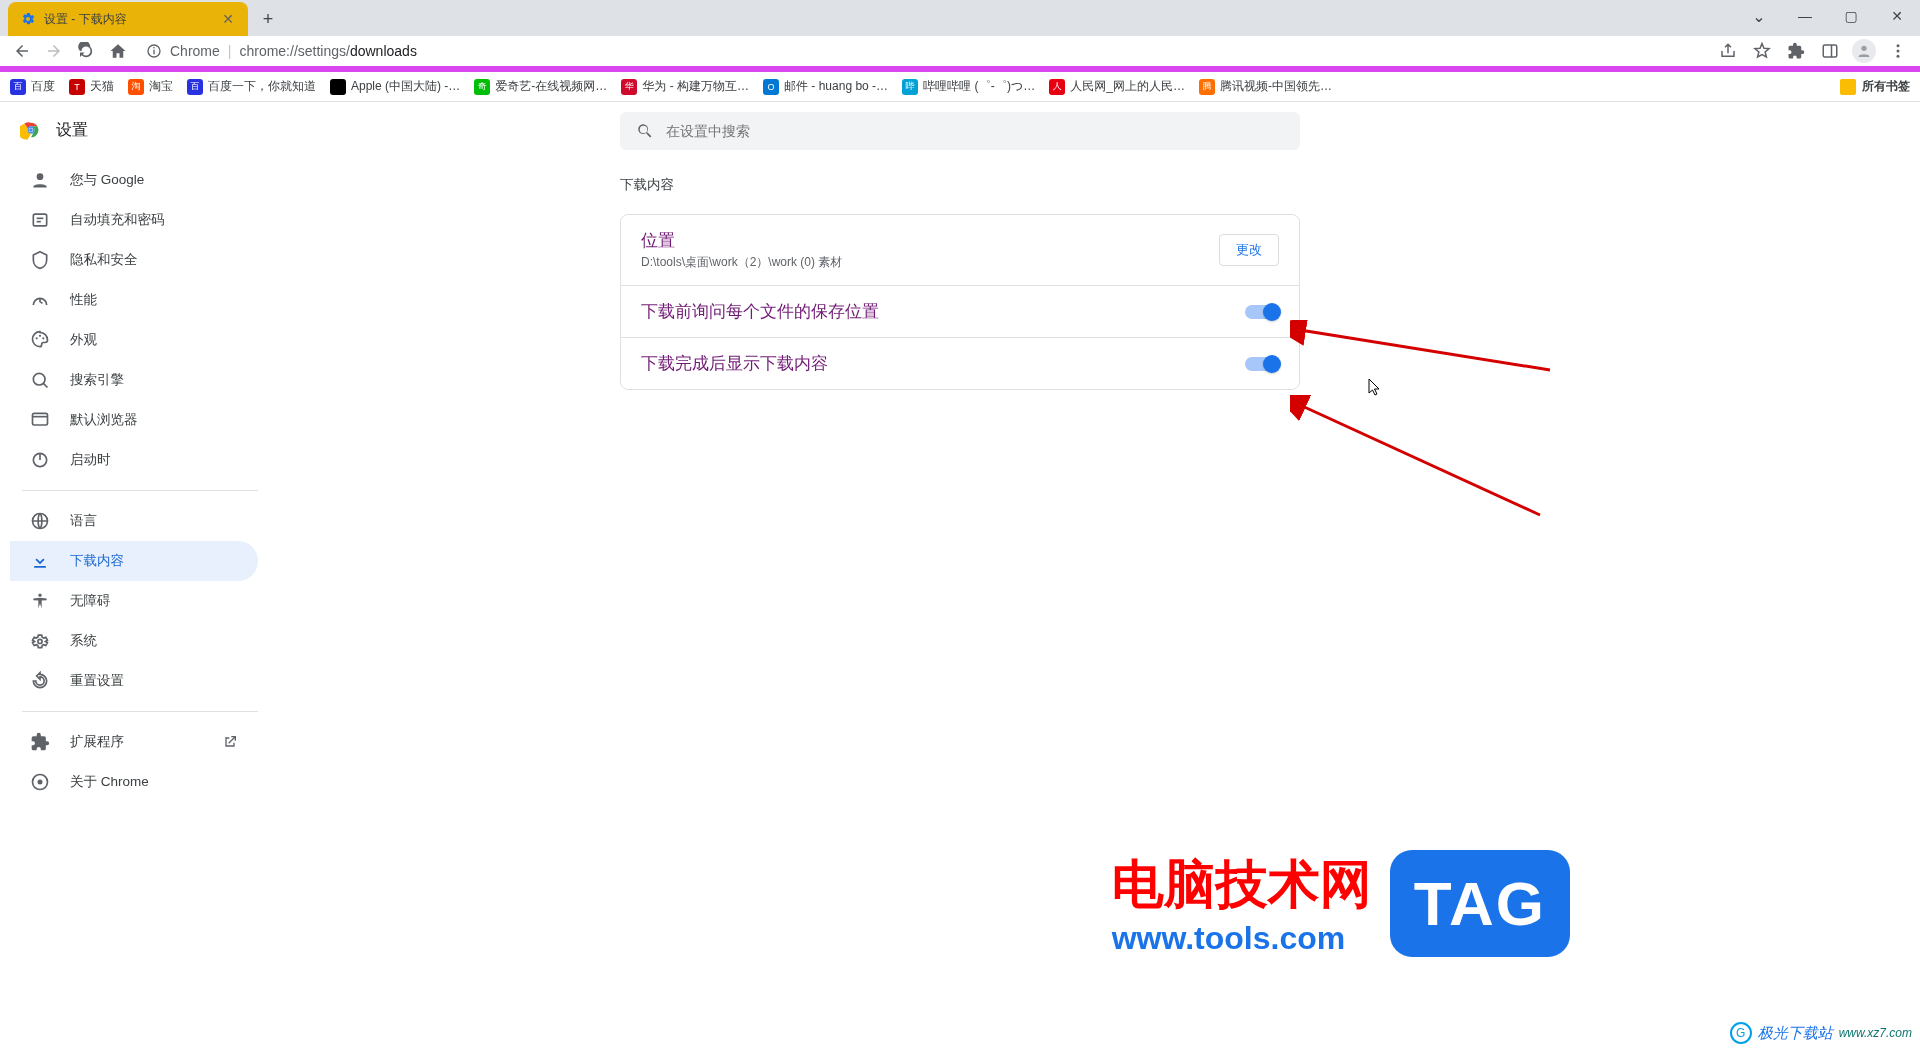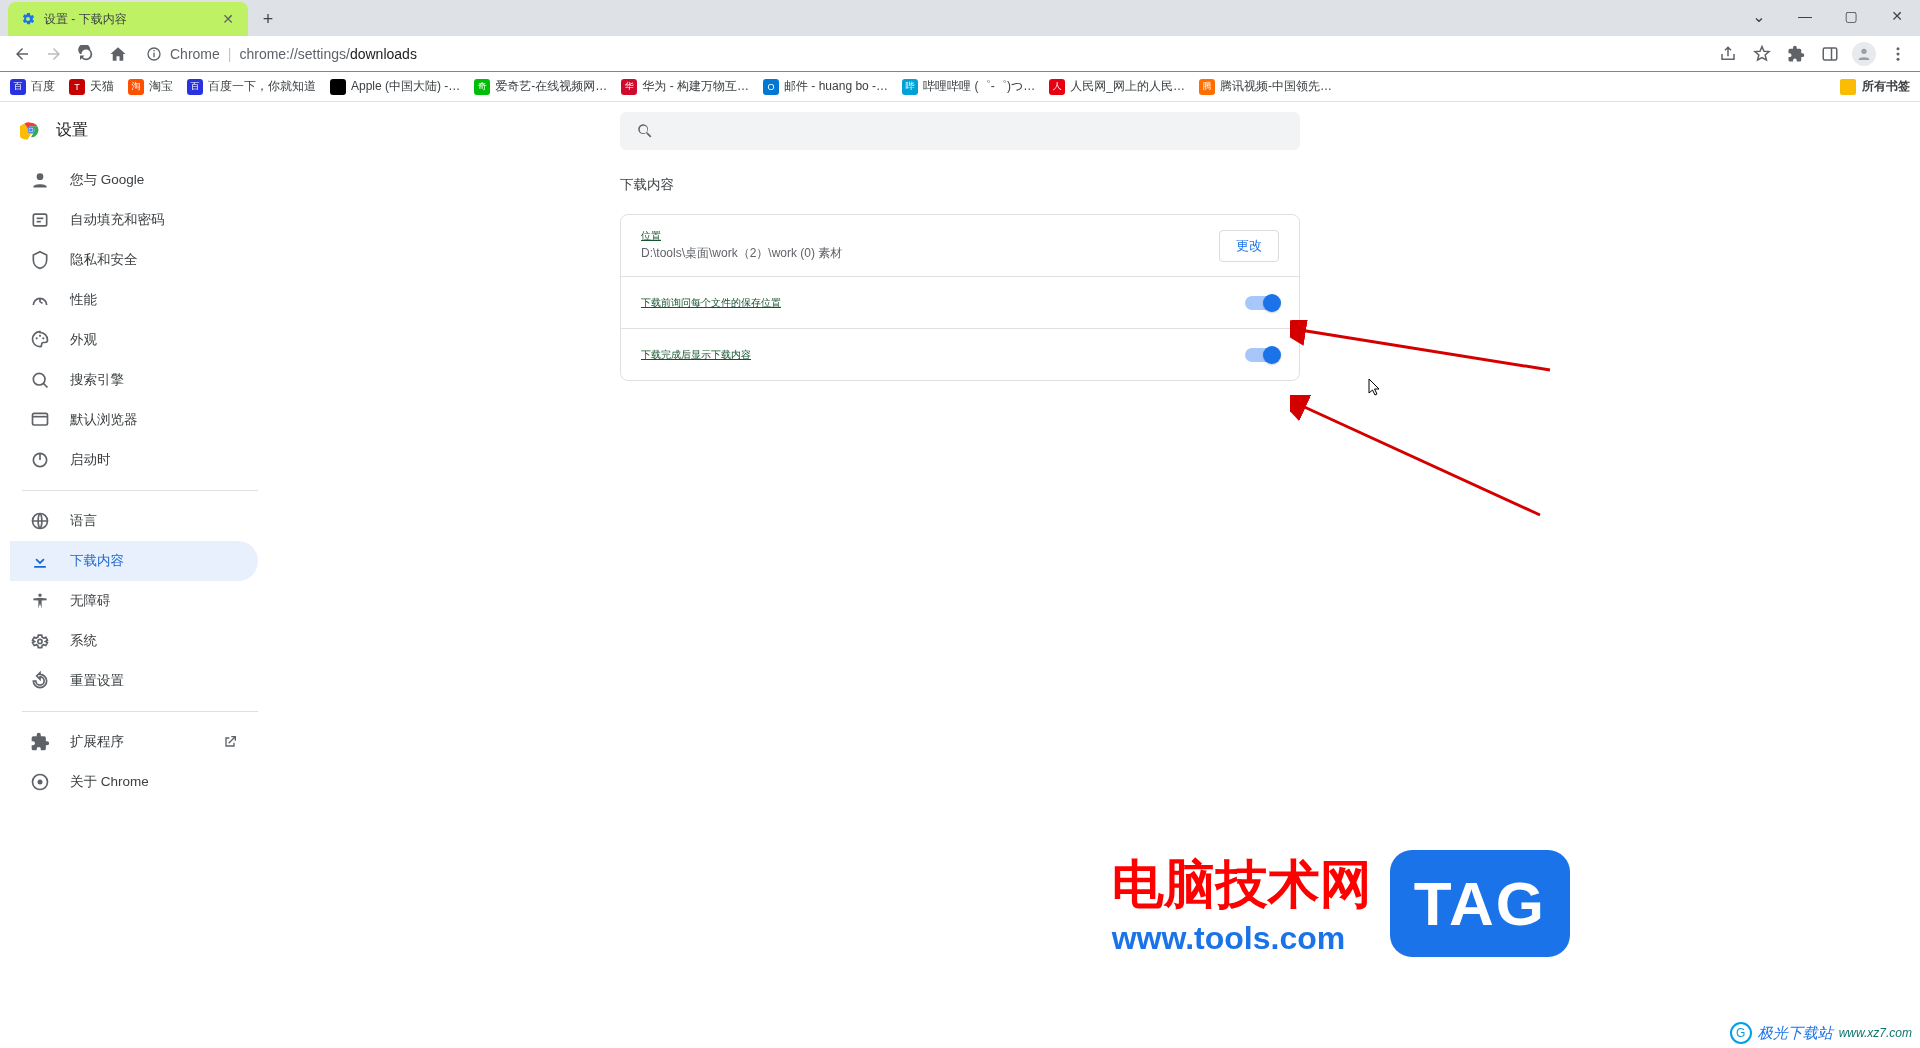--- a/index.html
+++ b/index.html
@@ -5,28 +5,28 @@
 * { margin: 0; padding: 0; box-sizing: border-box; font-family: "Segoe UI", Arial, sans-serif; }
 body { width: 1920px; height: 1048px; background: #fff; position: relative; overflow: hidden; font-size: 13px; color: #202124; }
 
 
 .window-controls { position: absolute; top: 0; right: 0; height: 32px; display: flex; align-items: center; }
 .window-controls span { width: 46px; height: 32px; display: flex; align-items: center; justify-content: center; font-size: 14px; color: #444; }
 .window-controls .chevron { font-size: 16px; }
 
 
 .tabs-bar { height: 36px; background: #dee1e6; display: flex; align-items: flex-end; padding-left: 8px; }
-.tab { height: 34px; width: 240px; background: #bef264; border-radius: 8px 8px 0 0; display: flex; align-items: center; padding: 0 12px; gap: 8px; font-size: 12px; color: #3c4043; }
+.tab { height: 34px; width: 240px; background: #eab308; border-radius: 8px 8px 0 0; display: flex; align-items: center; padding: 0 12px; gap: 8px; font-size: 12px; color: #3c4043; }
 .tab svg.fav { width: 16px; height: 16px; flex-shrink: 0; }
 .tab .title { flex: 1; overflow: hidden; white-space: nowrap; text-overflow: ellipsis; }
 .tab .close { width: 16px; height: 16px; display: flex; align-items: center; justify-content: center; color: #5f6368; font-size: 14px; }
 .new-tab { width: 28px; height: 28px; display: flex; align-items: center; justify-content: center; color: #444; font-size: 18px; margin-left: 6px; margin-bottom: 3px; }
 
 
-.addr-bar { height: 36px; background: #fff; border-bottom: 1px solid #d946ef; display: flex; align-items: center; padding: 0 8px; gap: 4px; }
+.addr-bar { height: 36px; background: #fff; border-bottom: 6px solid #d946ef; display: flex; align-items: center; padding: 0 8px; gap: 4px; }
 .nav-btn { width: 28px; height: 28px; display: flex; align-items: center; justify-content: center; color: #5f6368; border-radius: 50%; }
 .nav-btn.disabled { color: #bdbdbd; }
 .addr-field { flex: 1; height: 28px; display: flex; align-items: center; gap: 8px; padding: 0 10px; color: #5f6368; font-size: 14px; }
 .addr-field .secure { color: #5f6368; }
 .addr-field .host { color: #202124; }
 .addr-field .path { color: #5f6368; }
 .addr-right { display: flex; align-items: center; gap: 6px; }
 .addr-right .icon-btn { width: 28px; height: 28px; display: flex; align-items: center; justify-content: center; color: #5f6368; }
 .avatar { width: 24px; height: 24px; border-radius: 50%; background: #e8eaed; display: flex; align-items: center; justify-content: center; }
 
@@ -57,21 +57,21 @@
 .nav-divider { height: 1px; background: #e0e0e0; margin: 10px 0 10px 12px; }
 .nav-item .ext-icon { width: 16px; height: 16px; color: #5f6368; }
 
 
 .main { position: absolute; top: 176px; left: 620px; width: 680px; }
 .section-title { font-size: 13.5px; color: #3c4043; margin-bottom: 20px; }
 .card { background: #fff; border: 1px solid #e0e0e0; border-radius: 8px; }
 .row { display: flex; align-items: center; justify-content: space-between; padding: 14px 20px; min-height: 52px; }
 .row + .row { border-top: 1px solid #e0e0e0; }
 .row .labels { display: flex; flex-direction: column; gap: 2px; }
-.row .primary { font-size: 10px; color: #14532d; text-decoration: underline; }
+.row .primary { font-size: 17px; color: #701a75; }
 .row .secondary { font-size: 12px; color: #5f6368; }
 .change-btn { border: 1px solid #dadce0; background: #fff; color: #1a73e8; padding: 6px 16px; border-radius: 4px; font-size: 13px; cursor: pointer; }
 
 
 .toggle { width: 34px; height: 14px; background: #a7c7fa; border-radius: 7px; position: relative; }
 .toggle::after { content: ""; position: absolute; width: 18px; height: 18px; background: #1a73e8; border-radius: 50%; top: -2px; right: -2px; box-shadow: 0 1px 2px rgba(0,0,0,0.2); }
 
 
 .cursor { position: absolute; top: 378px; left: 1368px; font-size: 18px; color: #000; z-index: 50; }
 
@@ -243,20 +243,21 @@
       <circle cx="24" cy="24" r="6" fill="#4285F4"></circle>
       <circle cx="24" cy="24" r="5" fill="#fff"></circle>
       <circle cx="24" cy="24" r="4" fill="#4285F4"></circle>
     </svg>
     <span>设置</span>
   </div>
   <div class="search-wrap">
     <svg viewBox="0 0 24 24">
         <path fill="currentColor" d="M15.5 14h-.79l-.28-.27a6.5 6.5 0 10-.7.7l.27.28v.79l5 5L20.49 19zM10 15a5 5 0 110-10 5 5 0 010 10z"></path>
       </svg>
+    <input type="text" placeholder="在设置中搜索" style="">
   </div>
 </div>
 
 <div class="sidebar">
   <div class="nav-item">
       <svg viewBox="0 0 24 24">
         <circle cx="12" cy="8" r="4" fill="currentColor"></circle>
         <path fill="currentColor" d="M4 20c0-4 16-4 16 0v1H4z"></path>
       </svg>
       <span>您与 Google</span>

